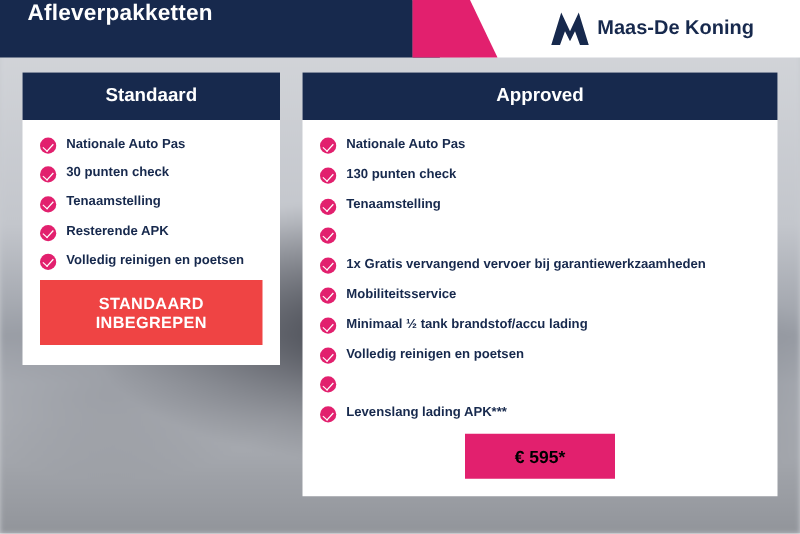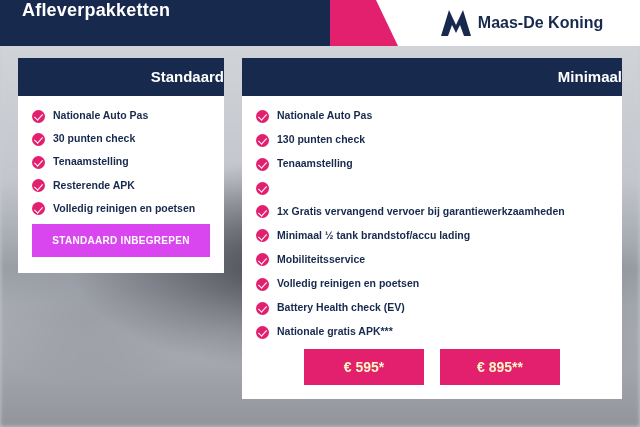--- a/index.html
+++ b/index.html
@@ -92,30 +92,30 @@
   .panel {
     background: #ffffff;
     display: flex; flex-direction: column;
   }
   .panel-standard { flex: 0 0 206px; align-self: flex-start; }
   .panel-approved { flex: 1 1 auto; align-self: flex-start; }
 
   .panel-head {
     background: #17294d;
     color: #ffffff;
-    text-align: right;
+    text-align: center;
     font-size: 15px; font-weight: bold;
     padding: 10px 0 11px;
   }
   .panel-body {
     padding: 12px 14px 14px;
   }
   ul.feature-list { list-style: none; }
   ul.feature-list li {
-    display: flex; align-items: center; gap: 8px;
+    display: flex; align-items: flex-end; gap: 8px;
     margin-bottom: 9px;
     font-size: 10.5px; font-weight: bold; color: #17294d;
     line-height: 1.35;
   }
   .panel-approved ul.feature-list li { margin-bottom: 10px; }
   .check {
     flex: 0 0 13px;
     width: 13px; height: 13px; border-radius: 50%;
     background: #e2206e;
     position: relative; top: 1px;
@@ -126,38 +126,38 @@
     width: 4px; height: 7px;
     border: solid #ffffff;
     border-width: 0 1.8px 1.8px 0;
     transform: rotate(42deg);
   }
   .feature-text { display: block; }
 
   .cta {
     display: block;
     margin: 6px 0 2px;
-    background: #d946ef;
+    background: #ef4444;
     color: #ffffff;
     border: none;
     text-align: center;
-    font-size: 10px; font-weight: bold;
+    font-size: 13px; font-weight: bold;
     letter-spacing: .3px;
     padding: 11px 6px;
     width: 100%;
     font-family: "Liberation Sans", sans-serif;
     cursor: pointer;
   }
 
   .price-row {
     display: flex; gap: 16px; justify-content: center;
     margin-top: 6px;
   }
   .price-btn {
-    background: #e2206e; color: #fef9c3;
+    background: #e2206e; color: #000000;
     border: none;
     font-size: 14px; font-weight: bold;
     padding: 10px 0;
     width: 120px;
     text-align: center;
     font-family: "Liberation Sans", sans-serif;
     cursor: pointer;
   }
 </style>
 </head>
@@ -206,21 +206,21 @@
           <li>
             <span class="check"></span>
             <span class="feature-text">Volledig reinigen en poetsen</span>
           </li>
         </ul>
         <button class="cta">STANDAARD INBEGREPEN</button>
       </div>
     </div>
 
     <div class="panel panel-approved">
-      <div class="panel-head">Minimaal</div>
+      <div class="panel-head">Approved</div>
       <div class="panel-body">
         <ul class="feature-list">
           <li>
             <span class="check"></span>
             <span class="feature-text">Nationale Auto Pas</span>
           </li>
           <li>
             <span class="check"></span>
             <span class="feature-text">130 punten check</span>
           </li>
@@ -230,42 +230,40 @@
           </li>
           <li>
             <span class="check"></span>
           </li>
           <li>
             <span class="check"></span>
             <span class="feature-text">1x Gratis vervangend vervoer bij garantiewerkzaamheden</span>
           </li>
           <li>
             <span class="check"></span>
+            <span class="feature-text">Mobiliteitsservice</span>
+          </li>
+          <li>
+            <span class="check"></span>
             <span class="feature-text">Minimaal ½ tank brandstof/accu lading</span>
           </li>
           <li>
             <span class="check"></span>
-            <span class="feature-text">Mobiliteitsservice</span>
-          </li>
-          <li>
-            <span class="check"></span>
             <span class="feature-text">Volledig reinigen en poetsen</span>
           </li>
           <li>
             <span class="check"></span>
-            <span class="feature-text">Battery Health check (EV)</span>
-          </li>
-          <li>
-            <span class="check"></span>
-            <span class="feature-text">Nationale gratis APK***</span>
+          </li>
+          <li>
+            <span class="check"></span>
+            <span class="feature-text">Levenslang lading APK***</span>
           </li>
         </ul>
 
         <div class="price-row">
           <button class="price-btn">€ 595*</button>
-          <button class="price-btn">€ 895**</button>
         </div>
 
       </div>
     </div>
 
   </div>
 </div>
 
 </body></html>

